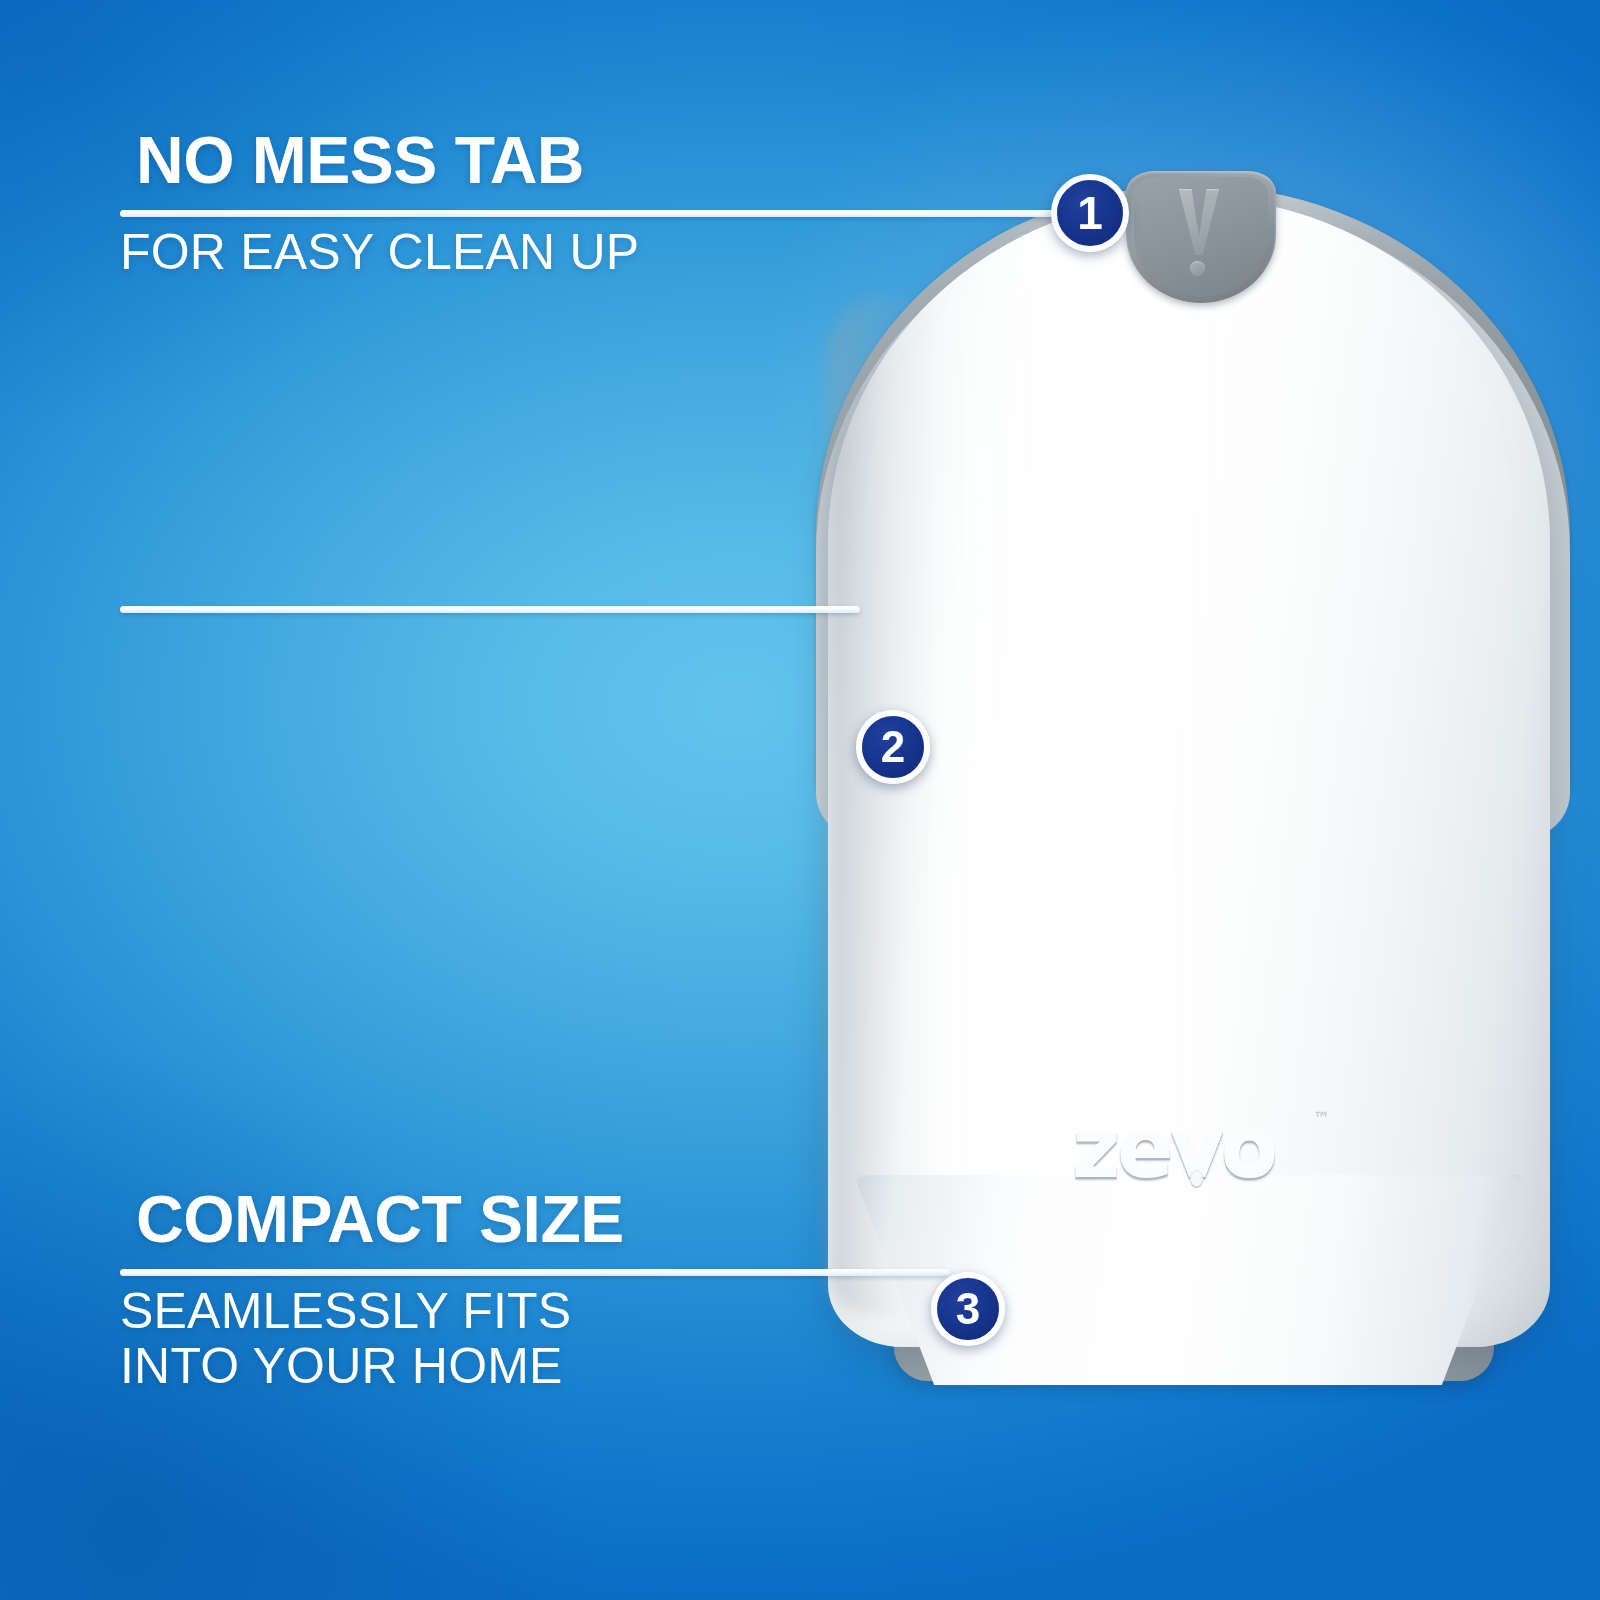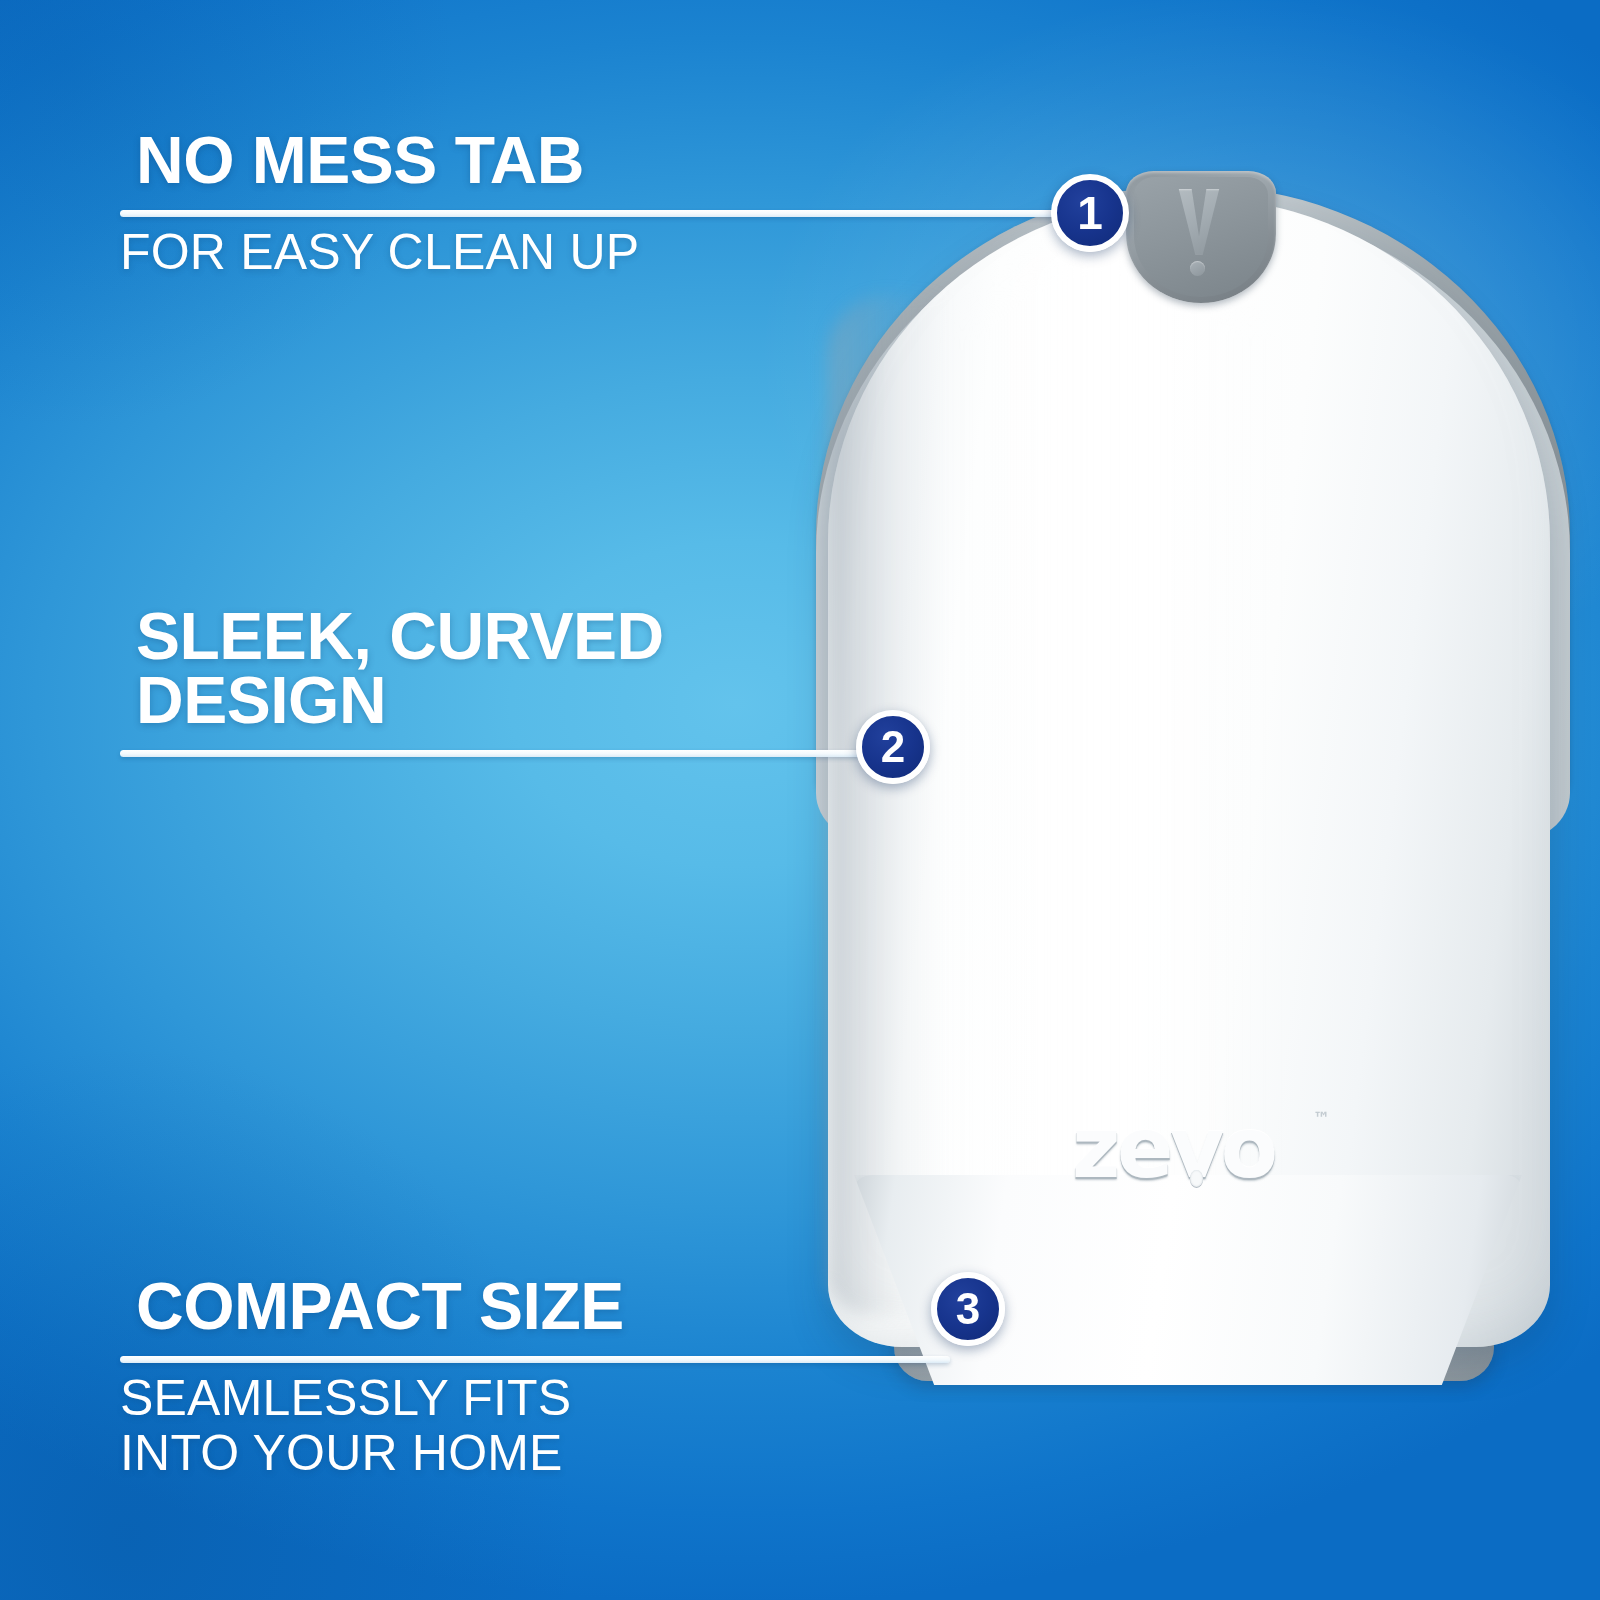--- a/index.html
+++ b/index.html
@@ -273,21 +273,21 @@
     letter-spacing: 0.2px;
     text-shadow: 0 2px 6px rgba(10,60,110,0.26);
     white-space: pre-line;
     margin: 8px 0 0 0;
   }
 
   #callout-1 { top: 112px; width: 960px; }
   #callout-1 .rule { width: 960px; }
   #callout-2 { top: 588px; width: 740px; }
   #callout-2 .rule { width: 740px; }
-  #callout-3 { top: 1258px; width: 830px; }
+  #callout-3 { top: 1171px; width: 830px; }
   #callout-3 .rule { width: 830px; }
 
   
   .badge {
     position: absolute;
     border-radius: 50%;
     background: radial-gradient(circle at 38% 32%, #21409c 0%, #17348d 50%, #102a78 100%);
     border: 6px solid #ffffff;
     box-sizing: border-box;
     color: #ffffff;
@@ -350,22 +350,20 @@
 
   <div class="callout" id="callout-1">
     <p class="headline">NO MESS TAB</p>
     <div class="rule"></div>
     <p class="subline">FOR EASY CLEAN UP</p>
   </div>
   <div class="leader" id="leader-1"></div>
   <div class="badge" id="badge-1">1</div>
 
   <div class="callout" id="callout-2">
-    <p class="headline">SLEEK, CURVED
-DESIGN</p>
     <div class="rule"></div>
   </div>
   <div class="leader" id="leader-2"></div>
   <div class="badge" id="badge-2">2</div>
 
   <div class="callout" id="callout-3">
     <p class="headline">COMPACT SIZE</p>
     <div class="rule"></div>
     <p class="subline">SEAMLESSLY FITS
 INTO YOUR HOME</p>

